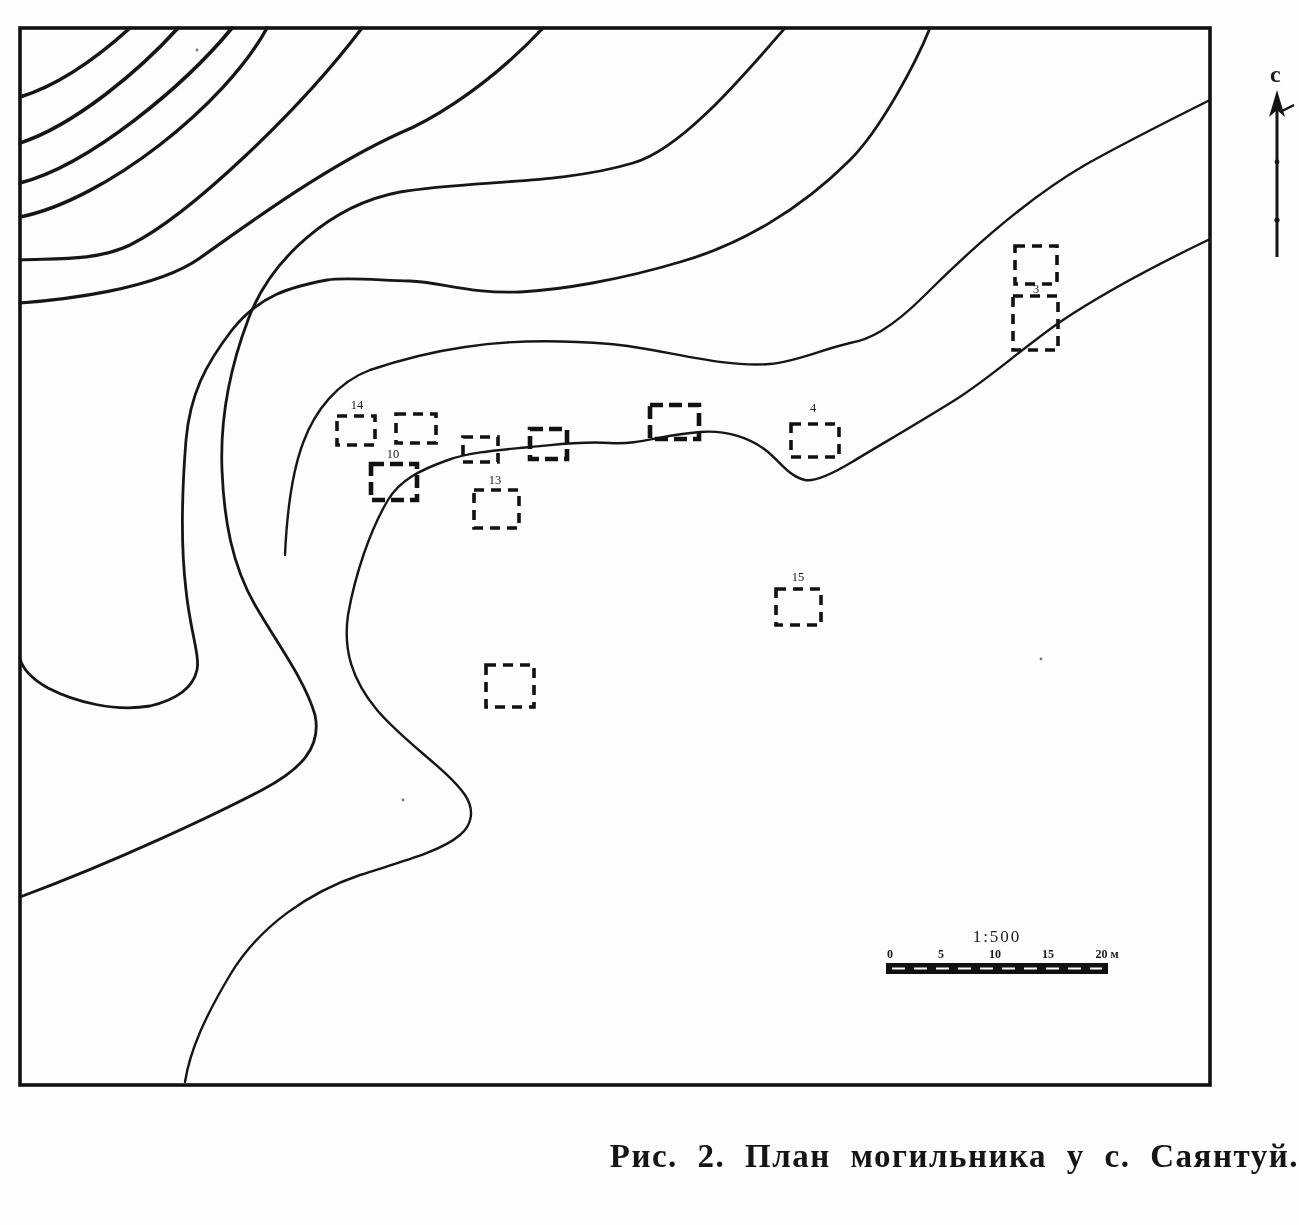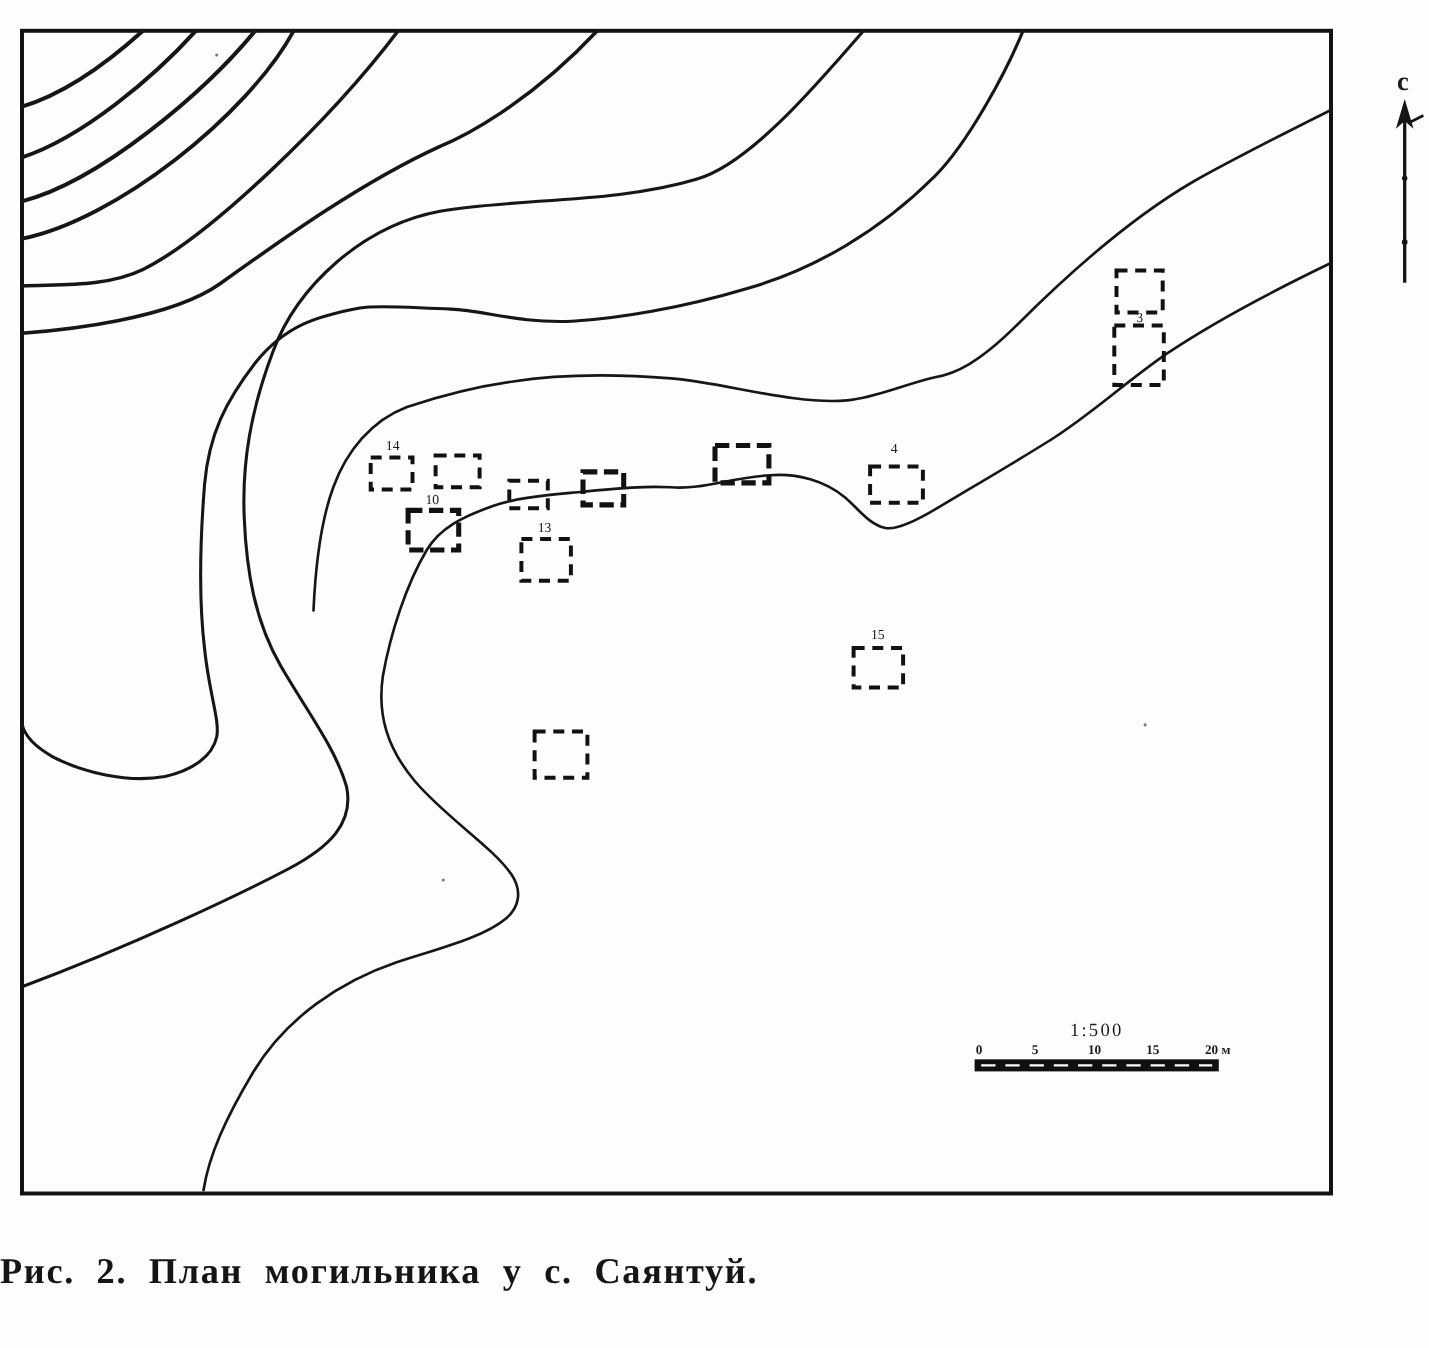--- a/index.html
+++ b/index.html
@@ -9,21 +9,21 @@
     font-family:"Liberation Serif", serif;
     overflow:hidden;
     position:relative;
   }
   .figure-wrap{position:absolute;inset:0;}
   svg{position:absolute;left:0;top:0;}
   .caption{
     position:absolute;
     left:0;right:0;
     top:1138px;
-    text-align:left;
+    text-align:right;
     font-size:33px;
     font-weight:bold;
     color:#151515;
     letter-spacing:1.5px;
     word-spacing:10px;
     font-family:"Liberation Serif", serif;
   }
   .contour{fill:none;stroke:#161616;stroke-linecap:round;stroke-linejoin:round;}
   .frame{fill:none;stroke:#111;stroke-width:3.6;}
   text.mini{font-family:"Liberation Serif", serif;fill:#1a1a1a;}

